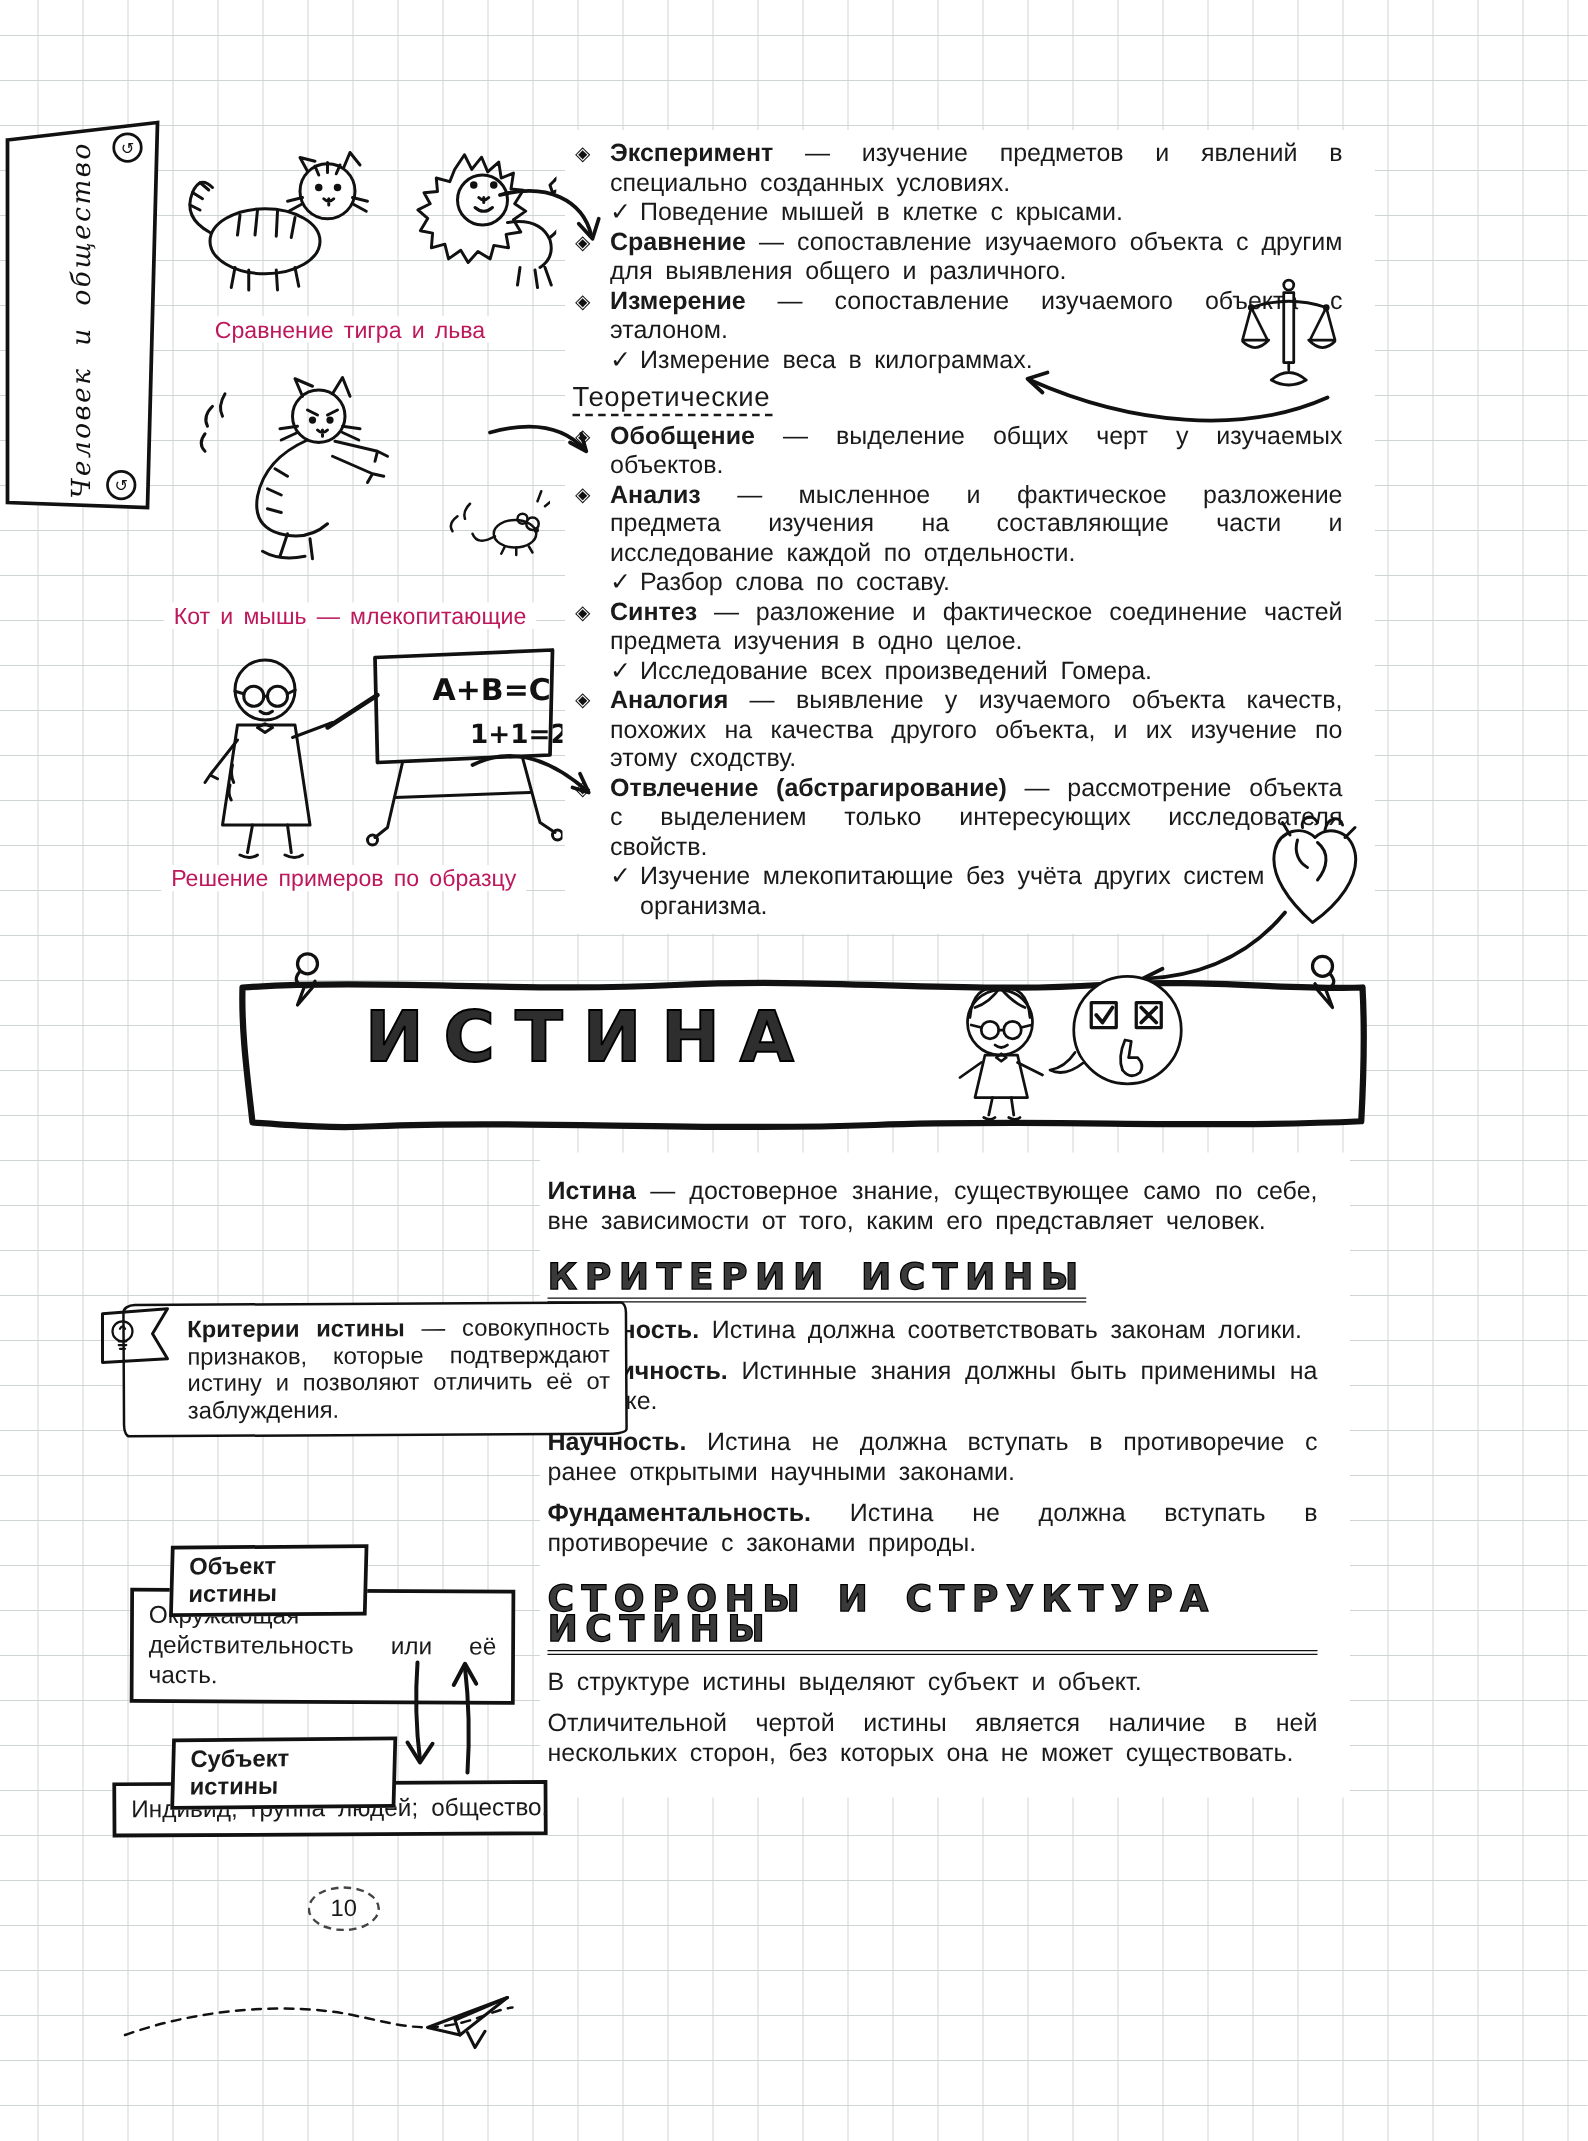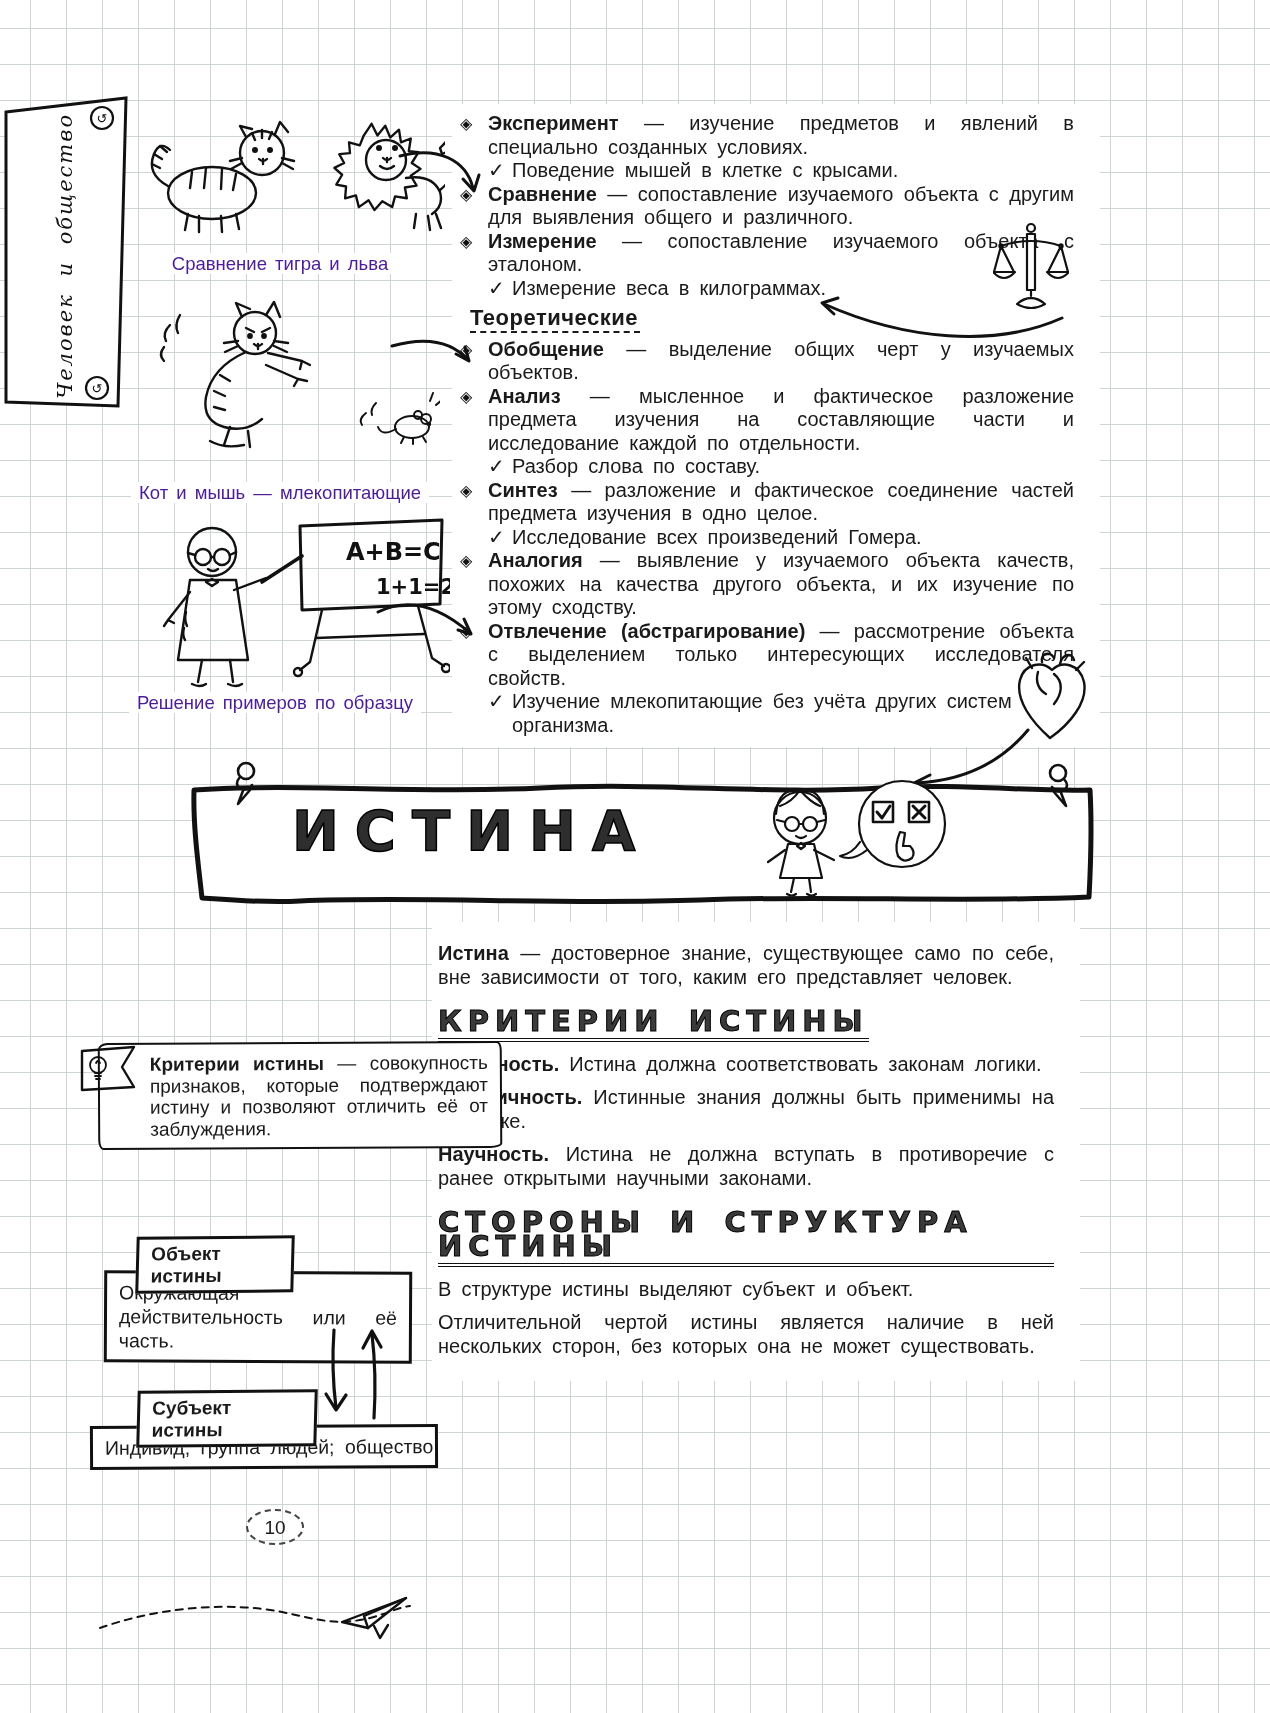--- a/index.html
+++ b/index.html
@@ -18,31 +18,31 @@
   
   .txtcol{background:#fff;}
   #col-methods{left:452px;top:104px;width:648px;padding:8px 0 10px 0;font-size:20px;line-height:23.5px;word-spacing:4.5px;}
   #col-methods .inner,#col-truth .inner{padding:0 26px 0 6px;}
   #col-truth{left:432px;top:922px;width:648px;padding:10px 0 14px 0;font-size:20px;line-height:24px;word-spacing:4.5px;}
   .m-item{position:relative;padding-left:30px;text-align:justify;}
   .m-item .bullet{position:absolute;left:2px;top:0;font-size:16px;color:#111;}
   .m-def{text-align:justify;}
   .m-ex{position:relative;padding-left:24px;text-align:left;}
   .m-ex .check{position:absolute;left:0;top:0;}
-  .h-dash{font-size:22px;font-weight:bold;display:inline-block;border-bottom:2px dashed #1a1a1a;padding:0 2px 1px 0;margin:6px 12px 5px;letter-spacing:.5px;}
+  .h-dash{font-size:22px;font-weight:normal;display:inline-block;border-bottom:2px dashed #1a1a1a;padding:0 2px 1px 0;margin:6px 0 5px;letter-spacing:.5px;}
   .h-sketch{
     display:inline-block;font-family:"DejaVu Sans",sans-serif;font-weight:800;
     font-size:29px;letter-spacing:6px;color:#3a3a3a;-webkit-text-stroke:1px #000;
     border-bottom:4px double #111;padding-bottom:5px;word-spacing:8px;
   }
   .hwrap{margin:20px 0 10px;}
   .para{margin:9px 0;text-align:justify;}
   .para b{font-weight:bold;}
   
-  .caption{text-align:center;font-size:18.5px;word-spacing:3px;color:#4c1d95;}
+  .caption{text-align:center;font-size:18.5px;word-spacing:3px;color:#be185d;}
   .caption span{background:#fff;padding:0 8px;}
   
   #banner-title{
     left:292px;top:798px;font-family:"DejaVu Sans",sans-serif;font-weight:800;
     font-size:56px;letter-spacing:16px;color:#2e2e2e;-webkit-text-stroke:1.5px #000;
   }
   
   #note-box{
     left:98px;top:1042px;width:338px;background:#fff;border:2.5px solid #111;
     border-radius:10px 5px 12px 5px / 7px 9px 5px 10px;transform:rotate(-.3deg);
@@ -111,20 +111,21 @@
 
 <div id="col-truth" class="abs txtcol">
   <div class="inner">
     <p class="para"><b>Истина</b> <span>— достоверное знание, существующее само по себе, вне зависимости от того, каким его представляет человек.</span></p>
 
     <div class="hwrap"><span class="h-sketch">КРИТЕРИИ ИСТИНЫ</span></div>
 
     <p class="para"><b>Логичность.</b> <span>Истина должна соответствовать законам логики.</span></p>
     <p class="para"><b>Практичность.</b> <span>Истинные знания должны быть применимы на практике.</span></p>
     <p class="para"><b>Научность.</b> <span>Истина не должна вступать в противоречие с ранее открытыми научными законами.</span></p>
+    <p class="para"><b>Фундаментальность.</b> <span>Истина не должна вступать в противоречие с законами природы.</span></p>
 
     <div class="hwrap"><span class="h-sketch">СТОРОНЫ И СТРУКТУРА ИСТИНЫ</span></div>
 
     <p class="para">В структуре истины выделяют субъект и объект.</p>
     <p class="para">Отличительной чертой истины является наличие в ней нескольких сторон, без которых она не может существовать.</p>
   </div>
 </div>
 
 <svg class="abs" style="left:0;top:90px;z-index:4" width="142" height="328" viewBox="0 0 142 328">
   <polygon points="6,22 126,8 118,316 6,312" fill="#fff" stroke="#111" stroke-width="3"></polygon>

